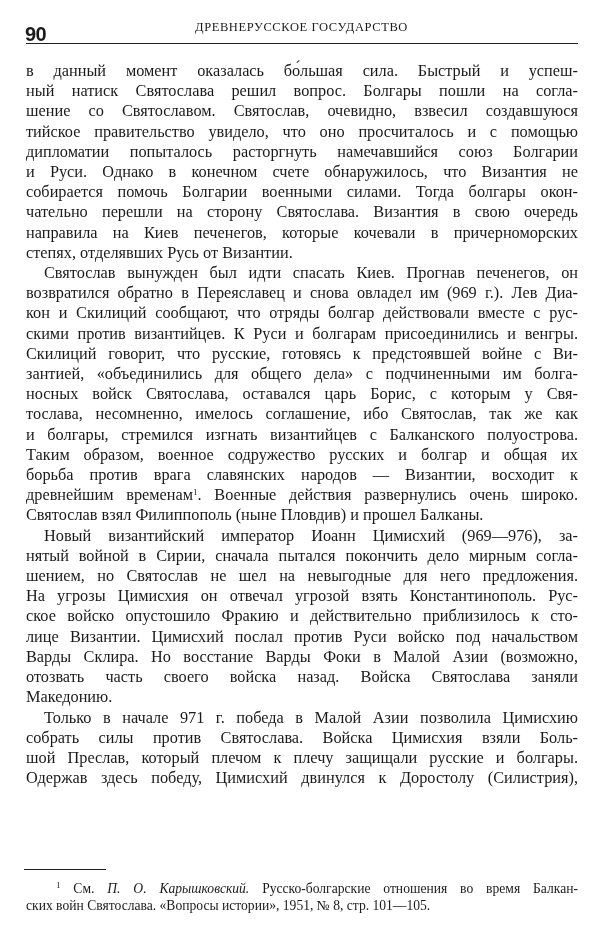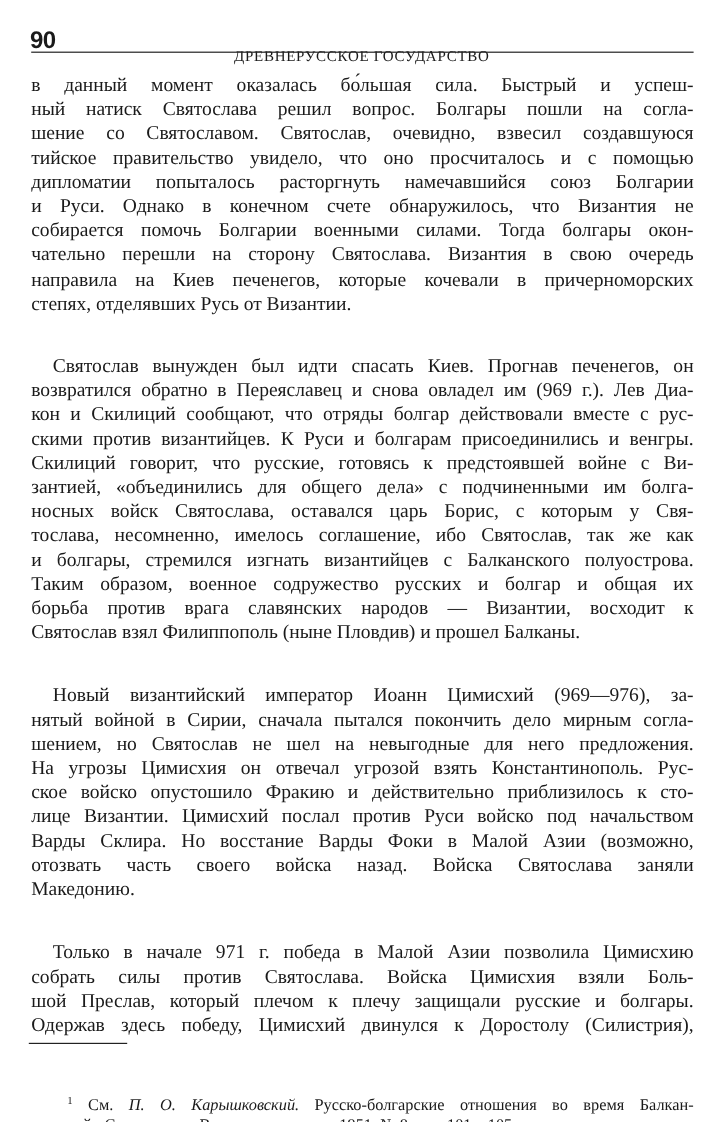--- a/index.html
+++ b/index.html
@@ -10,37 +10,37 @@
     }
     .page-header {
       position: absolute; left: 25px; top: 20px; width: 553px; height: 24px;
     }
     .page-number {
       position: absolute; left: 0; top: 3px;
       font-family: "Liberation Sans", "DejaVu Sans", sans-serif;
       font-size: 20px; font-weight: bold; letter-spacing: -0.5px;
     }
     .running-title {
-      position: absolute; left: 0; right: 0; top: 20px; text-align: center;
+      position: absolute; left: 0; right: 0; top: 0; text-align: center;
       font-size: 12.5px; letter-spacing: 0.6px; font-family: "Liberation Serif", serif;
     }
     .header-rule {
       position: absolute; left: 26px; top: 43px; width: 552px; height: 0;
       border-top: 1.6px solid #222;
     }
     .body-text {
       position: absolute; left: 26px; top: 61px; width: 552px;
       font-family: "Liberation Serif", "DejaVu Serif", serif;
       font-size: 16.3px; line-height: 20.2px;
       text-align: justify;
     }
     .body-text p { margin: 0; }
     .line { display: block; text-align: justify; text-align-last: justify; white-space: nowrap; overflow: visible; }
     .line.last { text-align-last: left; }
-    .line.indent { padding-left: 18px; margin-top: 32px; }
+    .line.indent { padding-left: 18px; }
     .footnote-rule {
       position: absolute; left: 24px; top: 869px; width: 82px; height: 0;
       border-top: 1.3px solid #222;
     }
     .footnotes {
       position: absolute; left: 26px; top: 880px; width: 552px;
       font-family: "Liberation Serif", "DejaVu Serif", serif;
       font-size: 13.6px; line-height: 17px;
     }
     .footnote .line.indent { padding-left: 30px; }
@@ -76,20 +76,21 @@
     <span class="line">возвратился обратно в Переяславец и снова овладел им (969 г.). Лев Диа-</span>
     <span class="line">кон и Скилиций сообщают, что отряды болгар действовали вместе с рус-</span>
     <span class="line">скими против византийцев. К Руси и болгарам присоединились и венгры.</span>
     <span class="line">Скилиций говорит, что русские, готовясь к предстоявшей войне с Ви-</span>
     <span class="line">зантией, «объединились для общего дела» с подчиненными им болга-</span>
     <span class="line">носных войск Святослава, оставался царь Борис, с которым у Свя-</span>
     <span class="line">тослава, несомненно, имелось соглашение, ибо Святослав, так же как</span>
     <span class="line">и болгары, стремился изгнать византийцев с Балканского полуострова.</span>
     <span class="line">Таким образом, военное содружество русских и болгар и общая их</span>
     <span class="line">борьба против врага славянских народов — Византии, восходит к</span>
+    <span class="line"><span>древнейшим временам</span><sup>1</sup><span>. Военные действия развернулись очень широко.</span></span>
     <span class="line last">Святослав взял Филиппополь (ныне Пловдив) и прошел Балканы.</span>
   </p>
 
   <p>
     <span class="line indent">Новый византийский император Иоанн Цимисхий (969—976), за-</span>
     <span class="line">нятый войной в Сирии, сначала пытался покончить дело мирным согла-</span>
     <span class="line">шением, но Святослав не шел на невыгодные для него предложения.</span>
     <span class="line">На угрозы Цимисхия он отвечал угрозой взять Константинополь. Рус-</span>
     <span class="line">ское войско опустошило Фракию и действительно приблизилось к сто-</span>
     <span class="line">лице Византии. Цимисхий послал против Руси войско под начальством</span>

